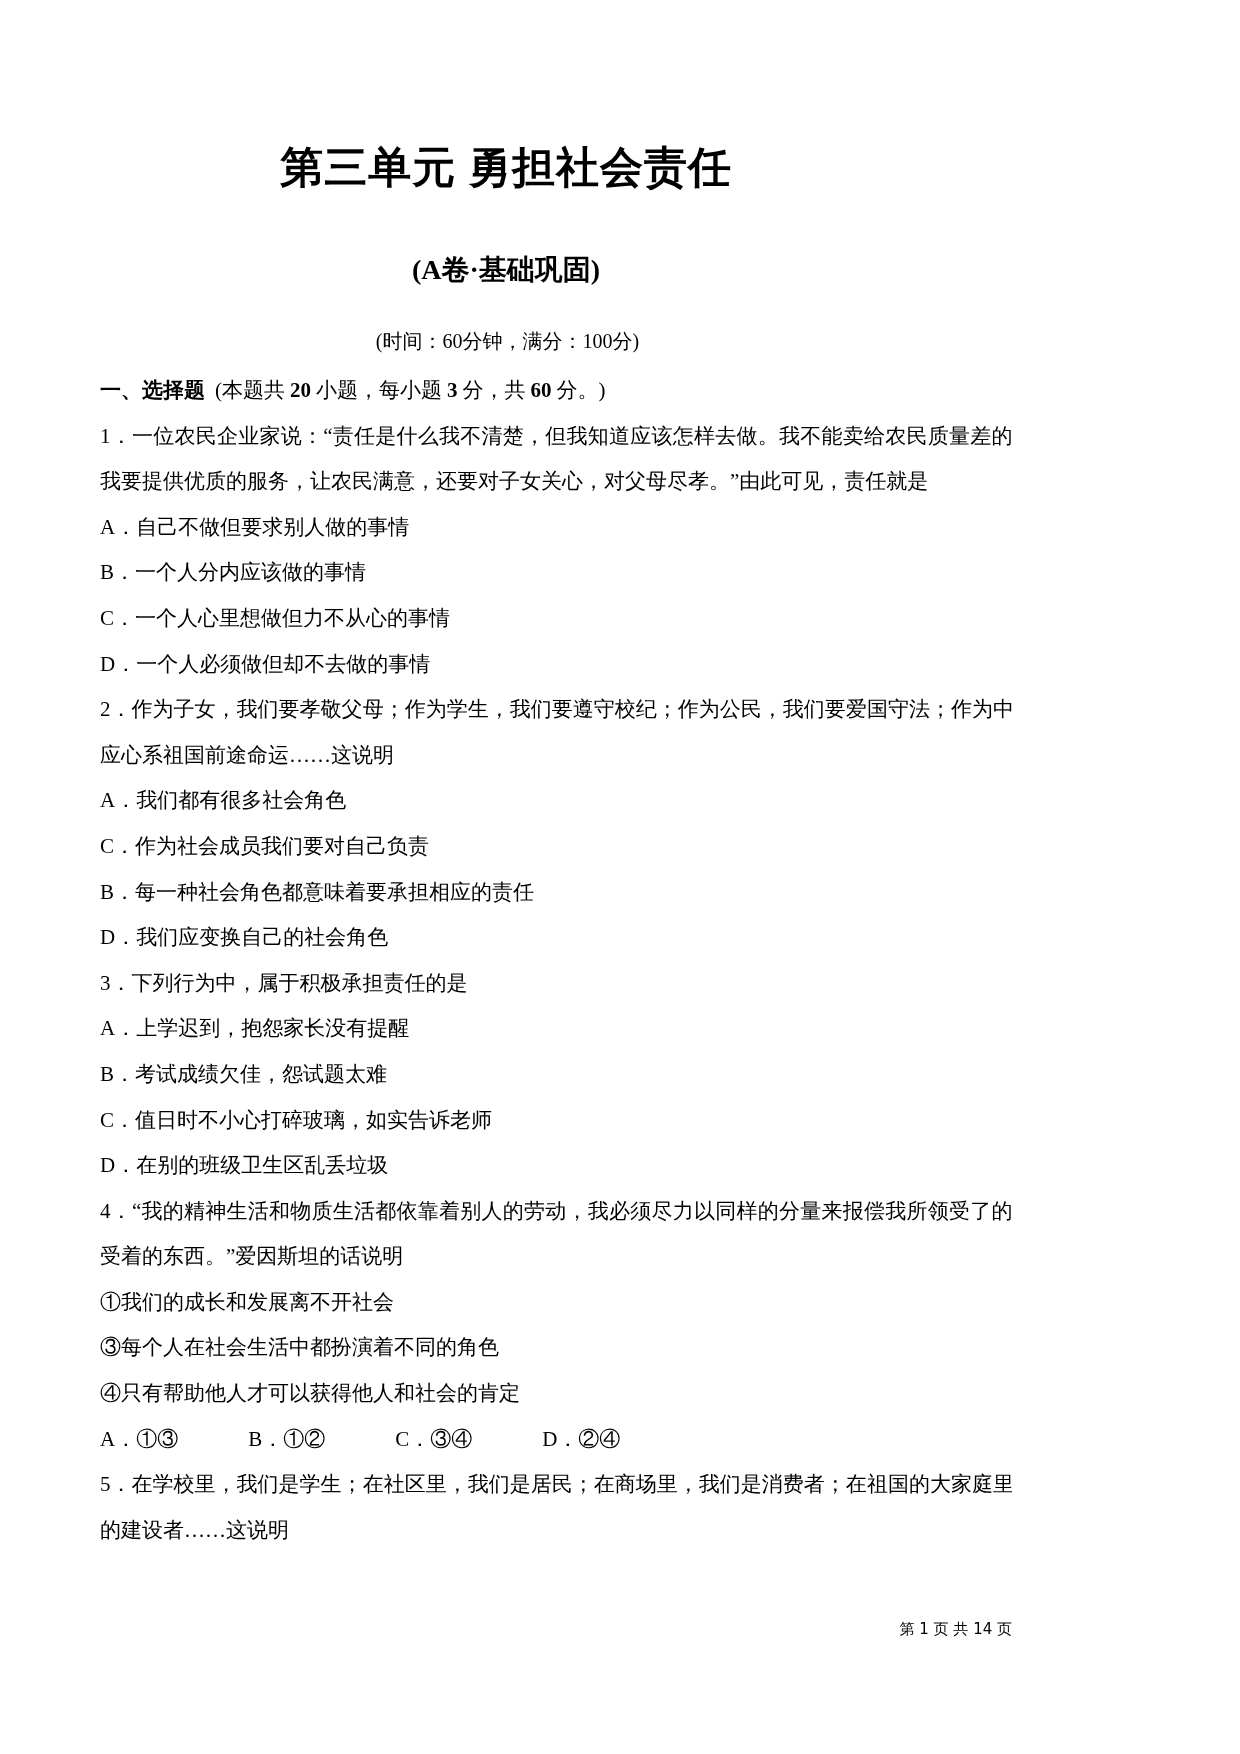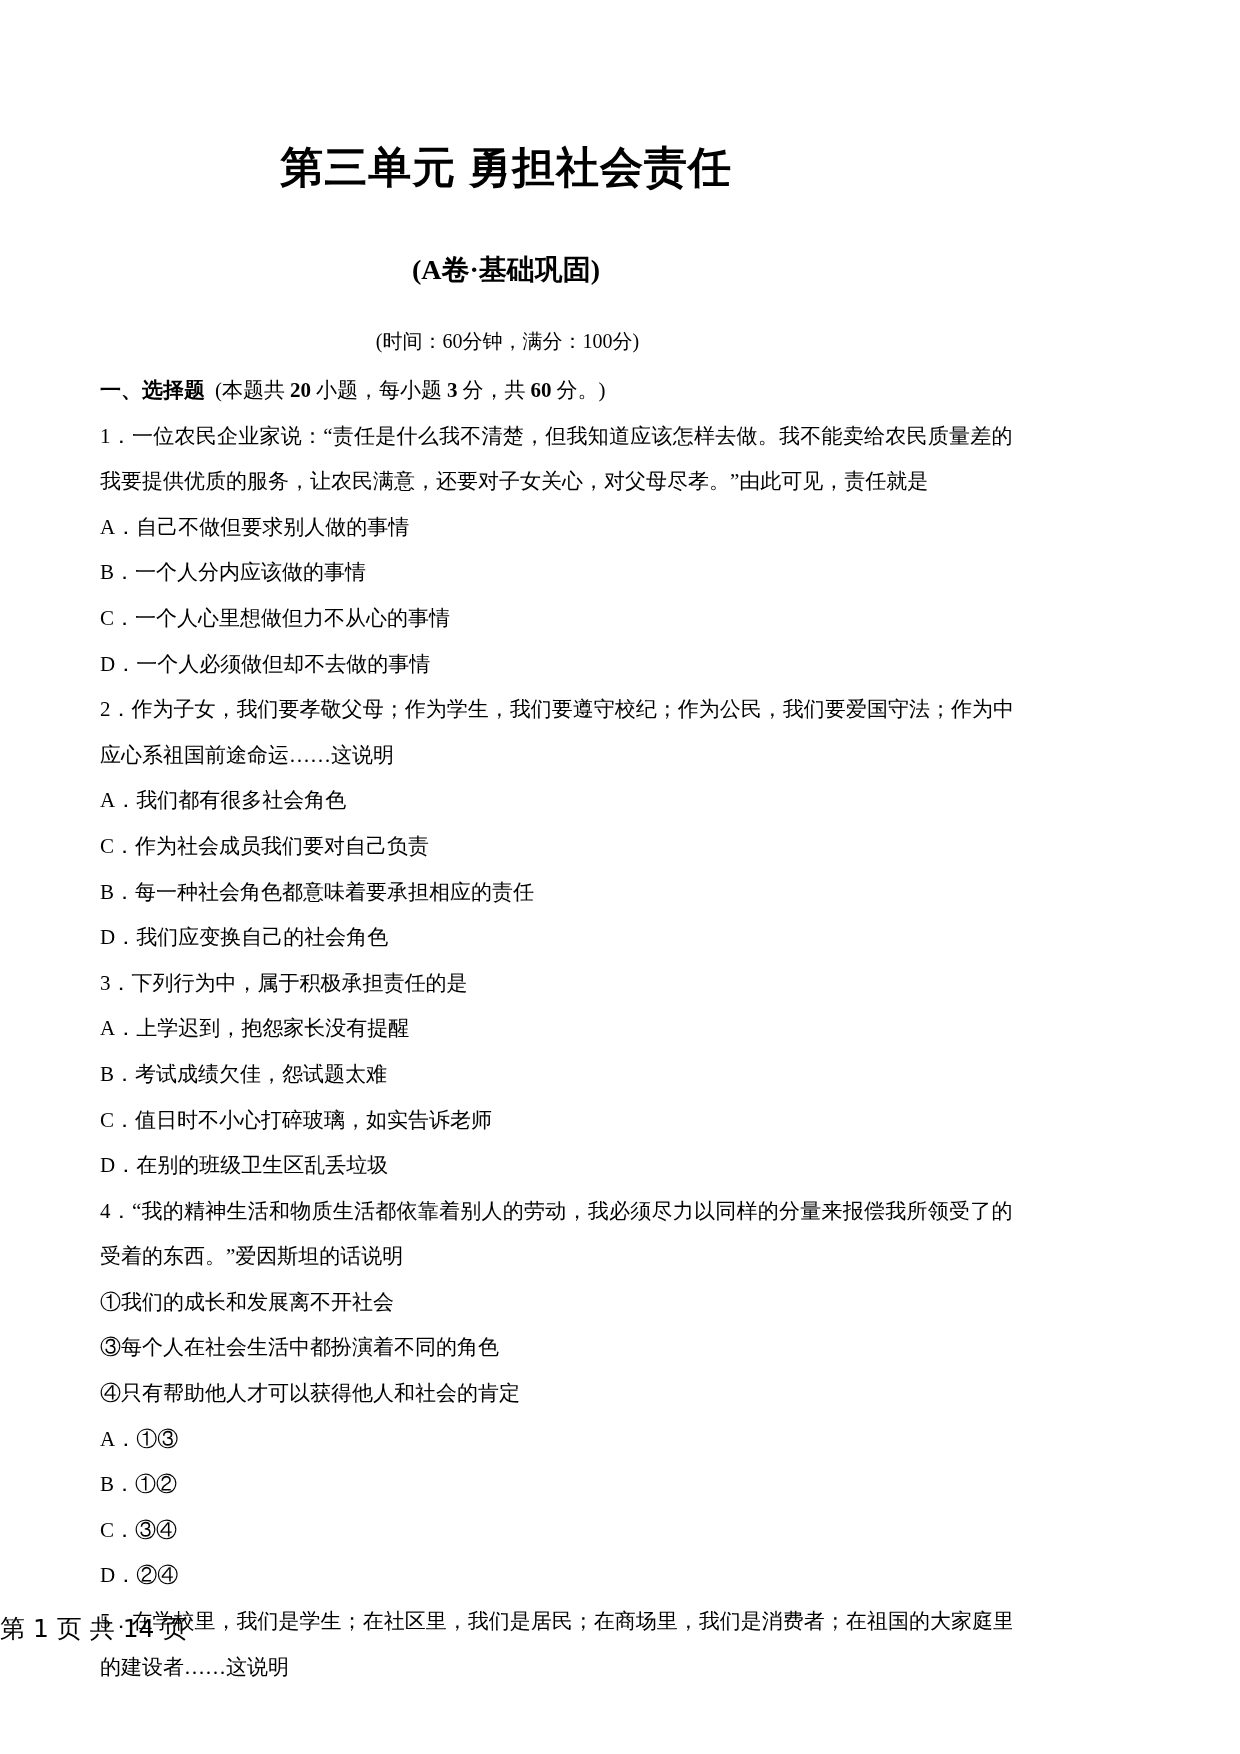--- a/index.html
+++ b/index.html
@@ -42,30 +42,30 @@
     line-height: 45.6px;
     text-align: justify;
     text-justify: inter-ideograph;
   }
   .content p { margin: 0; }
   .section-heading .sec-prefix { font-weight: 700; }
   .section-heading .sec-detail { margin-left: 10px; }
   .section-heading .b-num { font-weight: 700; margin: 0 5px; }
   .choice-row {
     display: flex;
-    flex-direction: column;
+    flex-direction: row;
     column-gap: 70px;
   }
   .page-footer {
     position: absolute;
     top: 1616px;
     left: 0;
     width: 100%;
-    text-align: left;
-    font-size: 25px;
+    text-align: right;
+    font-size: 15px;
     line-height: 26px;
     font-family: "DejaVu Sans", sans-serif;
   }
 </style>
 </head>
 <body>
 
 <div class="page">
 
   <h1 class="doc-title">第三单元 勇担社会责任</h1>

